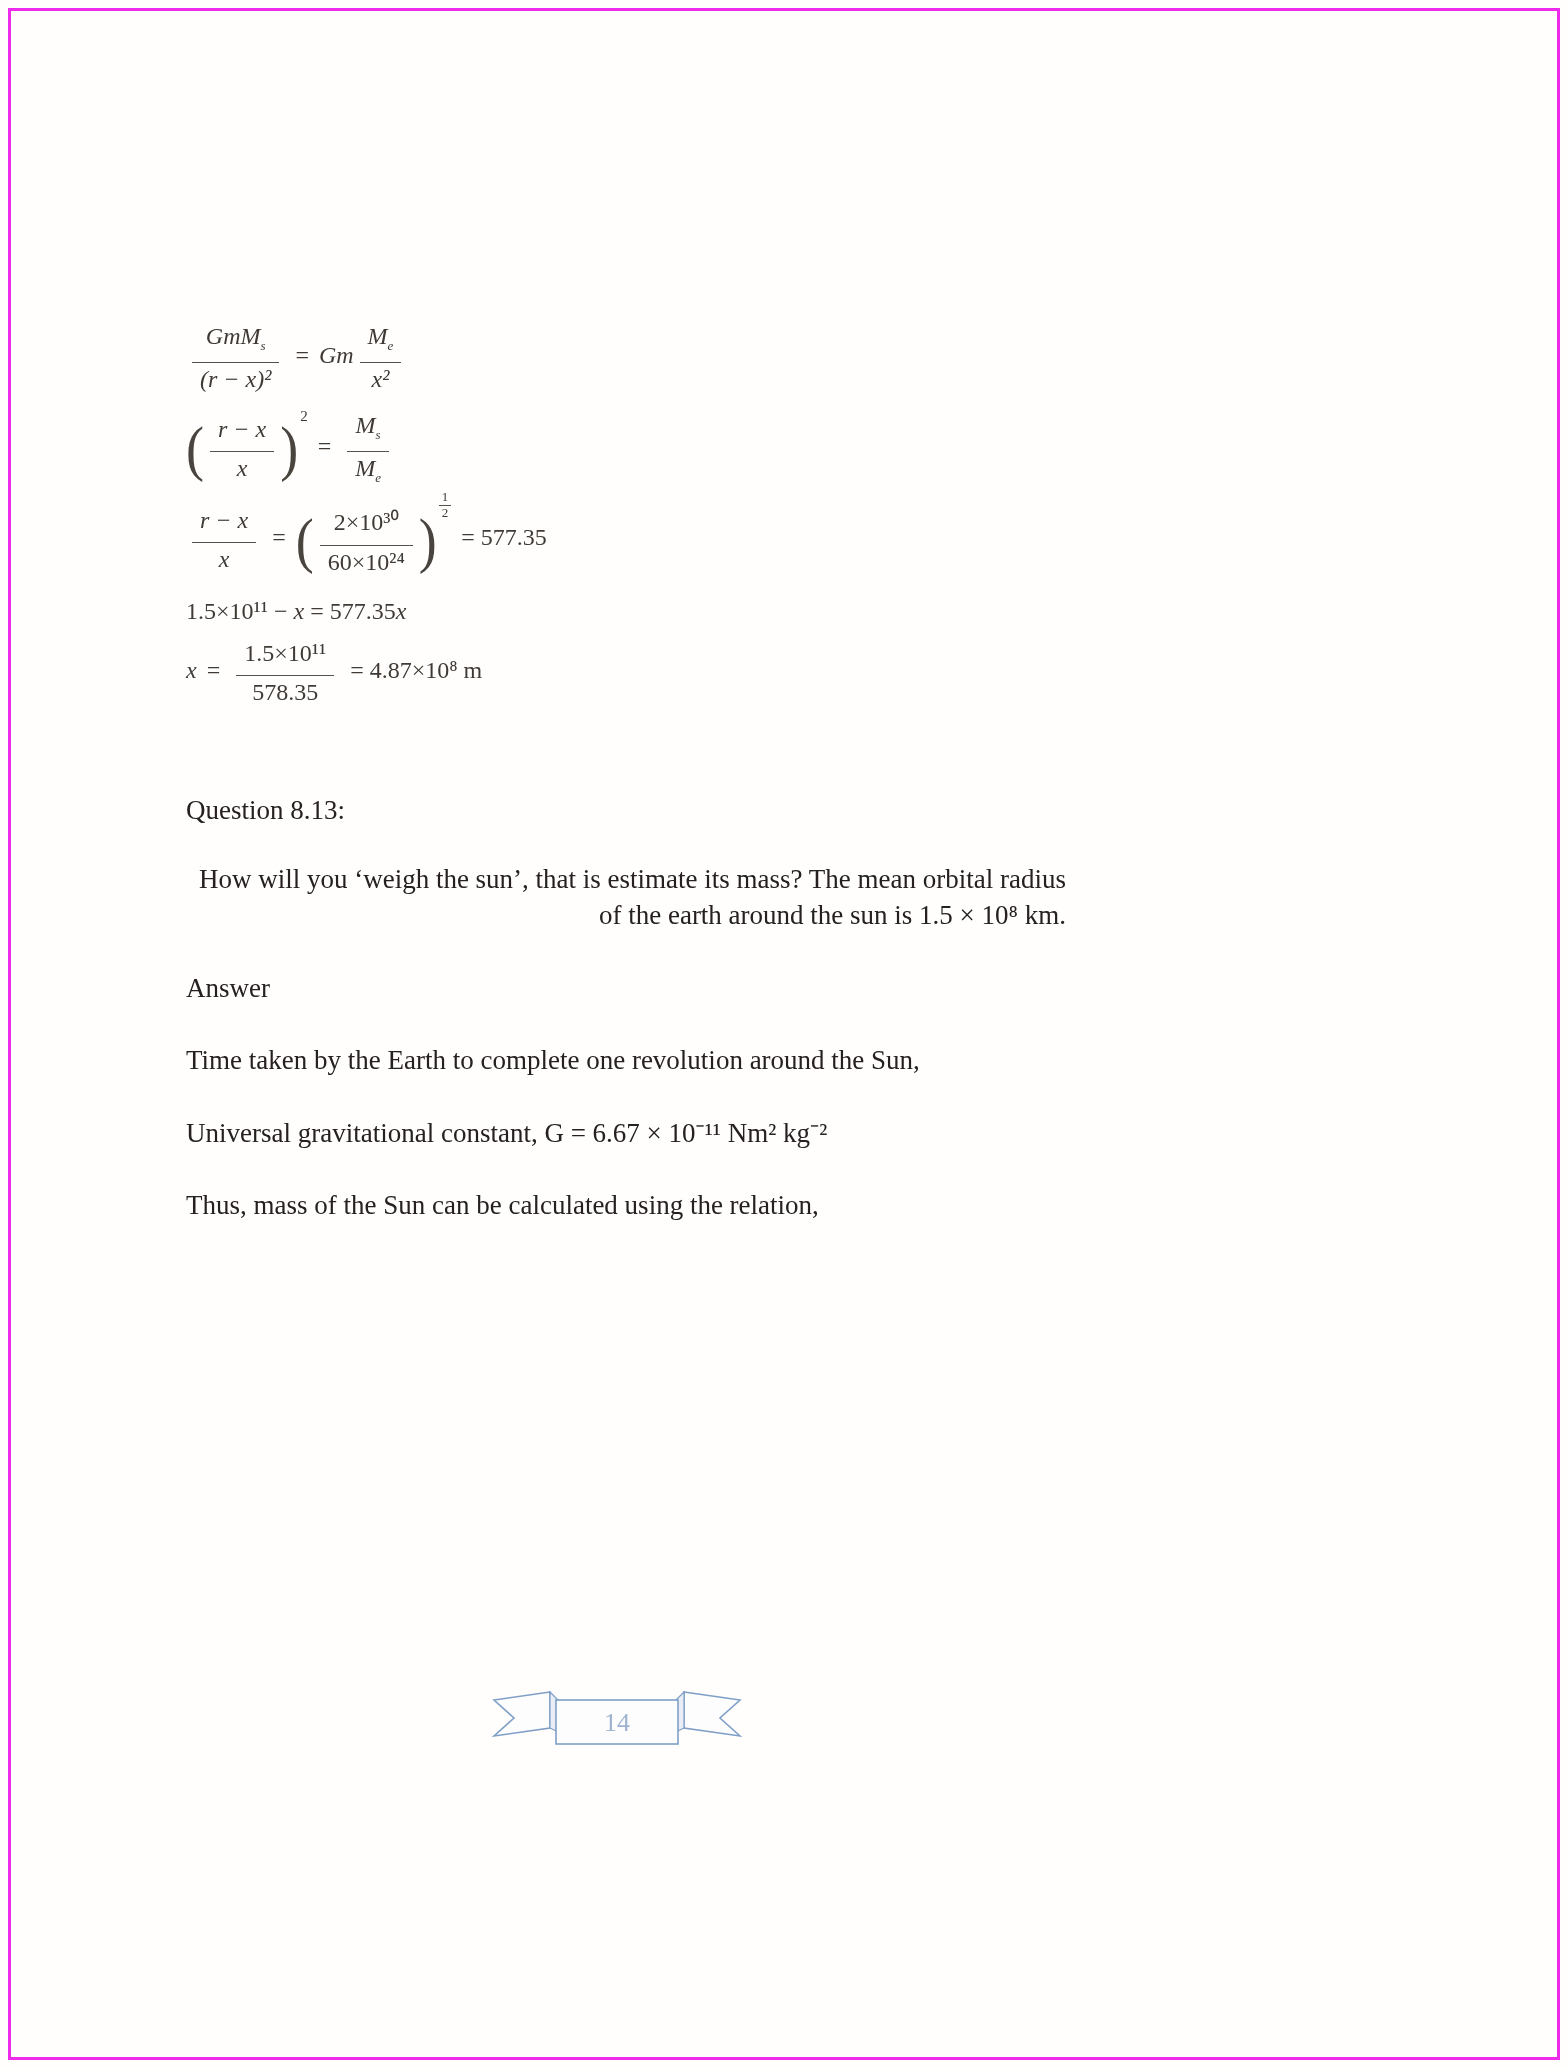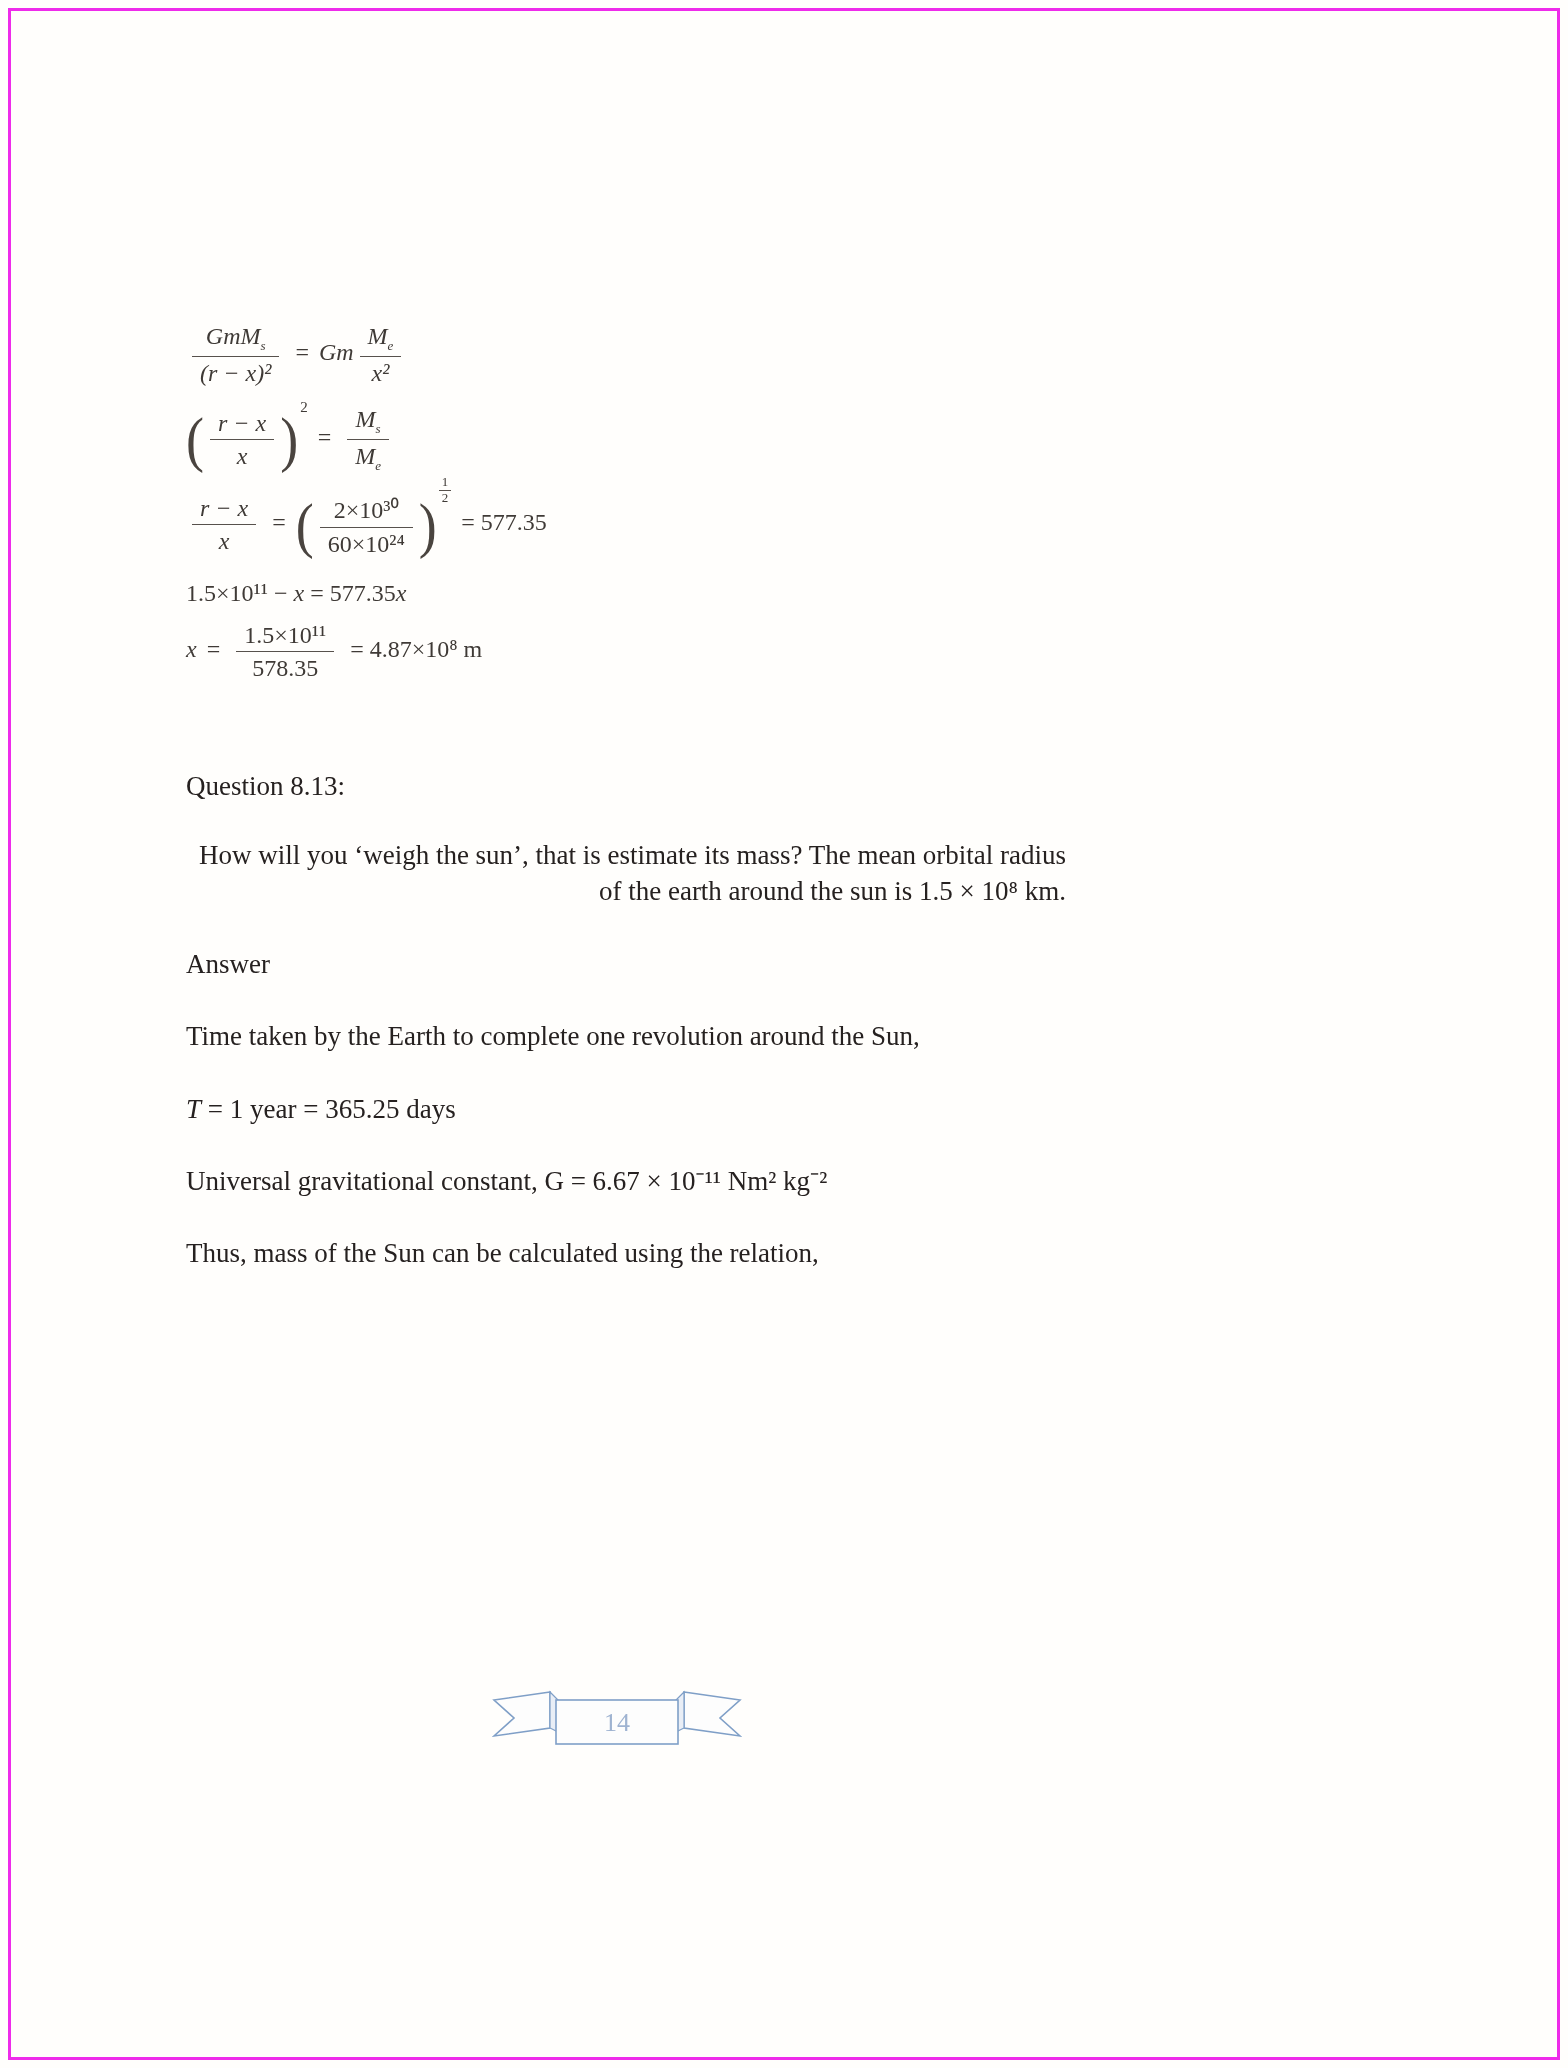--- a/index.html
+++ b/index.html
@@ -30,21 +30,21 @@
   .eq-gap-lg{margin-bottom:22px;}
   .eq-gap-md{margin-bottom:18px;}
   .eq-gap-sm{margin-bottom:14px;}
   .it{font-style:italic;}
   .frac{
     display:inline-block;
     vertical-align:middle;
     text-align:center;
     margin:0 6px;
   }
-  .frac .num{display:block;border-bottom:1.5px solid #57514c;padding:1px 8px 2px;}
+  .frac .num{display:block;border-bottom:1.5px solid #57514c;padding:1px 8px 8px;}
   .frac .den{display:block;padding:3px 8px 0;}
   sub{font-size:13px;}
   .op{margin:0 10px;}
   .bigparen{
     display:inline-block;
     font-size:54px;
     line-height:0;
     vertical-align:middle;
     transform:scaleY(1.15);
     color:#4a443f;
@@ -107,21 +107,20 @@
 
     <div class="question-section textblock">
       <div class="q-heading">Question 8.13:</div>
       <div class="q-para">How will you ‘weigh the sun’, that is estimate its mass? The mean orbital radius of the earth around the sun is 1.5 × 10⁸ km.</div>
 
       <div class="a-line">Answer</div>
 
 
       <div class="a-line">Time taken by the Earth to complete one revolution around the Sun,</div>
 
-      <div class="a-line"><span class="it">T</span><span> = 1 year = 365.25 days</span></div>
 
 
       <div class="a-line">Universal gravitational constant, G = 6.67 × 10⁻¹¹ Nm² kg⁻²</div>
 
       <div class="a-line">Thus, mass of the Sun can be calculated using the relation,</div>
     </div>
 
   </div>
 
   <div class="footer">

